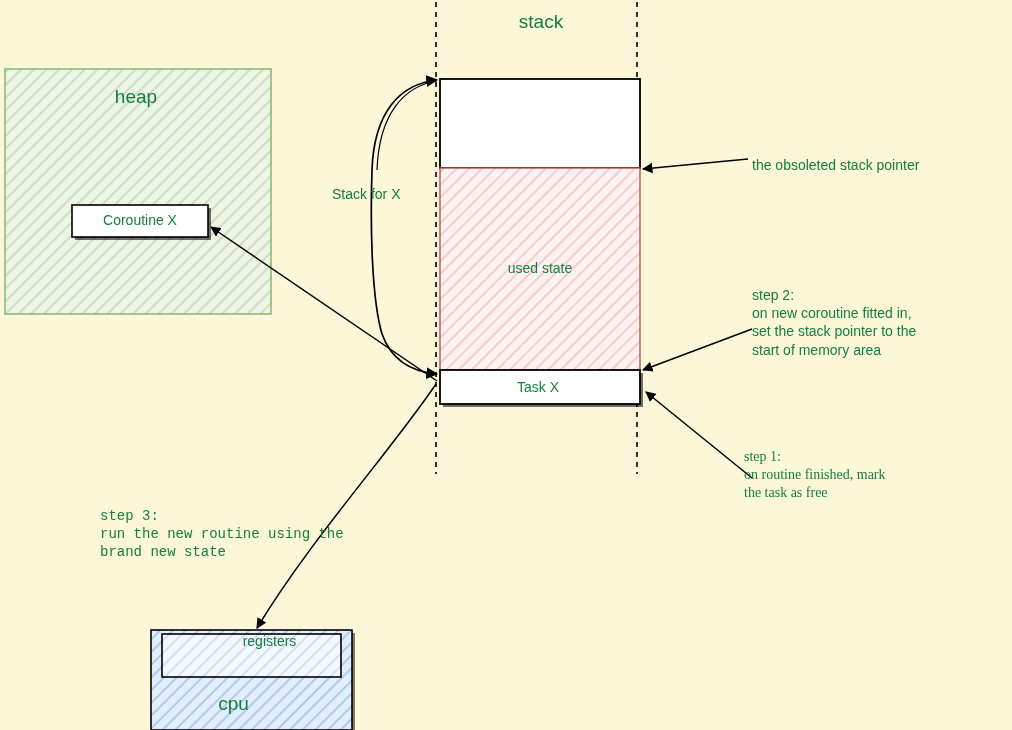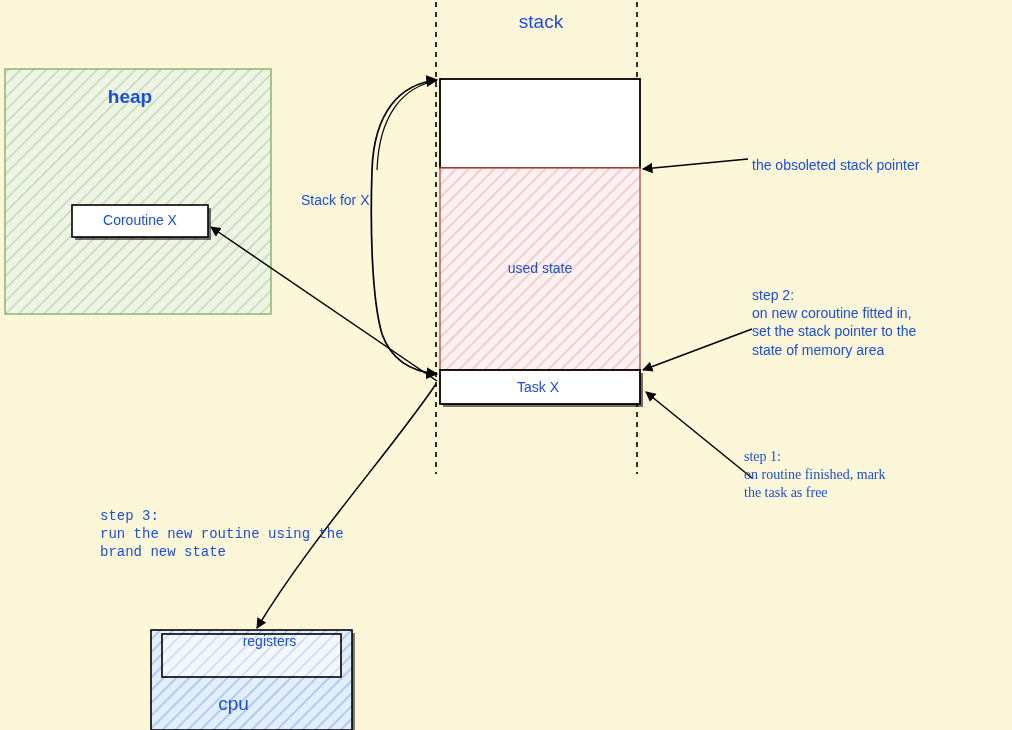--- a/index.html
+++ b/index.html
@@ -17,21 +17,21 @@
   }
   #canvas {
     position: absolute;
     left: 0;
     top: 0;
     width: 1012px;
     height: 730px;
   }
   .lbl {
     position: absolute;
-    color: #1d4ed8;
+    color: #15803d;
     font-family: "Liberation Sans", sans-serif;
     white-space: pre;
     line-height: 1.30;
   }
   .t19 { font-size: 19px; }
   .t17 { font-size: 14px; }
   .ctr { text-align: center; }
 </style>
 </head>
 <body>
@@ -90,36 +90,36 @@
 
   <path d="M 436 384 C 390 452 310 540 257 628" fill="none" stroke="#000000" stroke-width="1.5" marker-end="url(#arrow)"></path>
 
   <rect x="154" y="633" width="201" height="100" fill="#000000" opacity="0.5"></rect>
   <rect x="151" y="630" width="201" height="100" fill="url(#hatch-blue)" stroke="#000000" stroke-width="1.6"></rect>
   <rect x="162" y="634" width="179" height="43" fill="url(#hatch-blue-light)" stroke="#000000" stroke-width="1.6"></rect>
 </svg>
 
 <div class="lbl t19 ctr" style="left:461px; top:10px; width:160px;">stack</div>
 
-<div class="lbl t19 ctr" style="left:50px; top:85px; width:160px;font-weight:bold;">heap</div>
+<div class="lbl t19 ctr" style="left:56px; top:85px; width:160px;">heap</div>
 
 <div class="lbl t17 ctr" style="left:72px; top:211px; width:136px;text-align:center;">Coroutine X</div>
 
 <div class="lbl t17 ctr" style="left:440px; top:259px; width:200px;">used state</div>
 
 <div class="lbl t17 ctr" style="left:440px; top:378px; width:196px;">Task X</div>
 
-<div class="lbl t17" style="left:301px; top:185px;margin-top:6px;">Stack for X</div>
+<div class="lbl t17" style="left:332px; top:185px;">Stack for X</div>
 
 <div class="lbl t17" style="left:752px; top:156px;">the obsoleted stack pointer</div>
 
 <div class="lbl t17" style="left:752px; top:286px;">step 2:
 on new coroutine fitted in,
 set the stack pointer to the
-state of memory area</div>
+start of memory area</div>
 
 <div class="lbl t17" style="left:744px; top:448px;font-family:Liberation Serif, serif;">step 1:
 on routine finished, mark
 the task as free</div>
 
 <div class="lbl t17" style="left:100px; top:507px;font-family:Liberation Mono, monospace;">step 3:
 run the new routine using the
 brand new state</div>
 
 <div class="lbl t17 ctr" style="left:162px; top:632px; width:215px;">registers</div>

